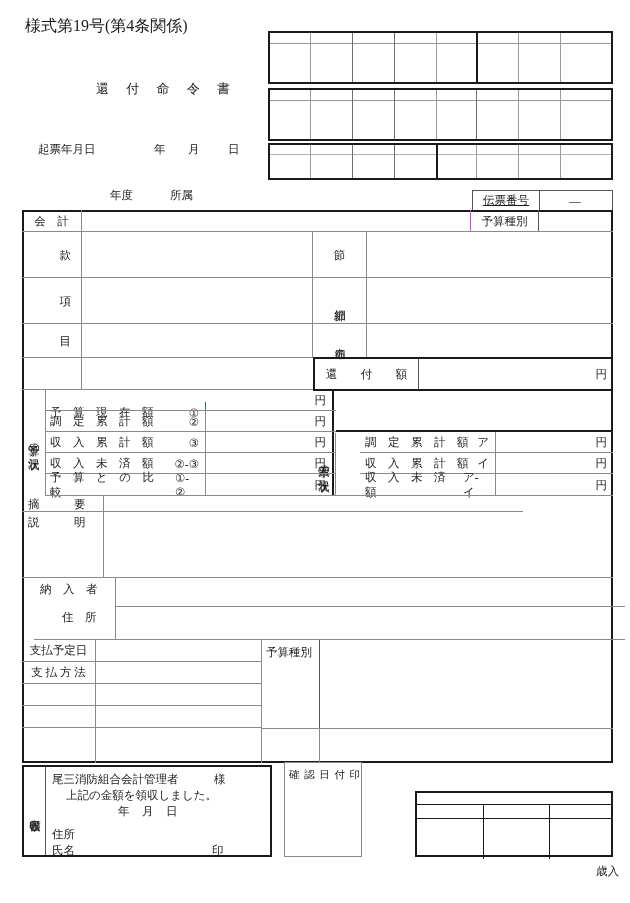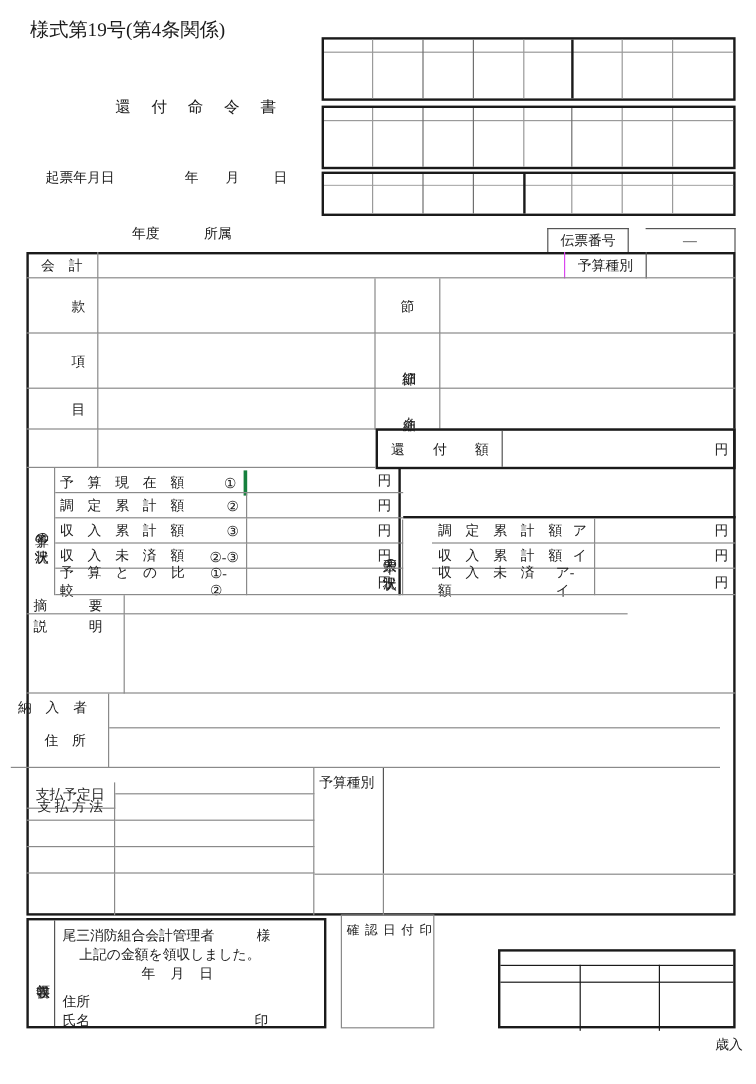--- a/index.html
+++ b/index.html
@@ -140,21 +140,21 @@
       <div class="abs" style="left:40px;  top:0; width:1px; height:100%; background:#9a9a9a;"></div>
       <div class="abs" style="left:82px;  top:0; width:1px; height:100%; background:#6f6f6f;"></div>
       <div class="abs" style="left:124px; top:0; width:1px; height:100%; background:#6f6f6f;"></div>
       <div class="abs" style="left:166px; top:0; width:2px; height:100%; background:#1a1a1a;"></div>
       <div class="abs" style="left:206px; top:0; width:1px; height:100%; background:#9a9a9a;"></div>
       <div class="abs" style="left:248px; top:0; width:1px; height:100%; background:#9a9a9a;"></div>
       <div class="abs" style="left:290px; top:0; width:1px; height:100%; background:#9a9a9a;"></div>
     </div>
   </div>
 
-  <div class="abs med" style="left:456px; top:190px; width:68px; height:20px; border-bottom:none;">
+  <div class="abs med" style="left:472px; top:190px; width:68px; height:20px; border-bottom:none;text-decoration:underline;">
     <div class="jl lab">伝票番号</div>
   </div>
   <div class="abs med" style="left:538px; top:190px; width:75px; height:20px; border-bottom:none; border-left:none;">
     <div class="center-box lab" style="width:100%;height:100%;">―</div>
   </div>
 
   <div class="abs thick" style="left:22px; top:210px; width:591px; height:553px;"></div>
 
   <div class="abs" style="left:22px; top:210px; width:591px; height:22px;">
     <div class="abs" style="left:0; top:0; width:60px; height:100%; border-right:1px solid #8a8a8a;">
@@ -208,21 +208,21 @@
     <div class="abs" style="left:60px; bottom:0; width:231px; height:1px; background:#8a8a8a;"></div>
   </div>
 
   <div class="abs" style="left:22px; top:390px; width:591px; height:106px;">
 
     <div class="abs" style="left:0; top:0; width:24px; height:100%; border-right:1px solid #8a8a8a;">
       <div class="vtext lab" style="width:100%;height:100%;">予算の状況</div>
     </div>
 
     <div class="abs" style="left:24px; top:0; width:567px; height:21px;">
-      <div class="abs spread lab" style="left:0; top:2px; width:160px; height:100%; border-right:3px solid #15803d; padding:0 6px 0 4px;align-items:center;">
+      <div class="abs spread lab" style="left:0; top:12px; width:160px; height:100%; border-right:1px solid #15803d; padding:0 6px 0 4px;align-items:center;">
         <span>予　算　現　在　額</span>
         <span>①</span>
       </div>
       <div class="abs right-box yen" style="left:160px; top:0; width:128px; height:100%; border-right:2px solid #1a1a1a;">
         <span>円</span>
       </div>
       <div class="abs" style="left:290px; top:0; width:277px; height:100%;"></div>
       <div class="abs" style="left:0; bottom:0; width:290px; height:1px; background:#8a8a8a;"></div>
     </div>
 
@@ -305,34 +305,34 @@
     <div class="abs" style="left:82px; top:0; width:509px; height:100%;"></div>
     <div class="abs" style="left:0; bottom:0; width:100%; height:1px; background:#8a8a8a;"></div>
   </div>
 
   <div class="abs" style="left:22px; top:512px; width:591px; height:66px;">
     <div class="abs lab" style="left:0; top:0; width:82px; height:100%; border-right:1px solid #8a8a8a; padding:3px 0 0 6px;">説　　　明</div>
     <div class="abs" style="left:82px; top:0; width:509px; height:100%;"></div>
     <div class="abs" style="left:0; bottom:0; width:100%; height:1px; background:#8a8a8a;"></div>
   </div>
 
-  <div class="abs" style="left:9px; top:578px; width:591px; height:62px;">
+  <div class="abs" style="left:34px; top:578px; width:591px; height:62px;">
     <div class="abs" style="left:0; top:0; width:82px; height:100%; border-right:1px solid #8a8a8a;">
       <div class="abs lab" style="left:6px; top:4px;">納　入　者</div>
       <div class="abs lab" style="left:28px; top:32px;">住　所</div>
     </div>
     <div class="abs" style="left:82px; top:0; width:509px; height:28px;"></div>
     <div class="abs" style="left:82px; top:28px; width:509px; height:1px; background:#8a8a8a;"></div>
     <div class="abs" style="left:82px; top:29px; width:509px; height:33px;"></div>
     <div class="abs" style="left:0; bottom:0; width:100%; height:1px; background:#8a8a8a;"></div>
   </div>
 
   <div class="abs" style="left:22px; top:640px; width:591px; height:123px;">
 
-    <div class="abs" style="left:0; top:0; width:74px; height:22px; border-right:1px solid #8a8a8a; border-bottom:1px solid #8a8a8a;margin-top:12px;">
+    <div class="abs" style="left:0; top:0; width:74px; height:22px; border-right:1px solid #8a8a8a; border-bottom:1px solid #8a8a8a;">
       <div class="jl lab">支払予定日</div>
     </div>
     <div class="abs" style="left:74px; top:0; width:166px; height:22px; border-right:1px solid #8a8a8a; border-bottom:1px solid #8a8a8a;"></div>
 
     <div class="abs" style="left:0; top:22px; width:74px; height:22px; border-right:1px solid #8a8a8a; border-bottom:1px solid #8a8a8a;">
       <div class="jl lab">支 払 方 法</div>
     </div>
     <div class="abs" style="left:74px; top:22px; width:166px; height:22px; border-right:1px solid #8a8a8a; border-bottom:1px solid #8a8a8a;"></div>
 
     <div class="abs" style="left:0; top:44px; width:74px; height:22px; border-right:1px solid #8a8a8a; border-bottom:1px solid #8a8a8a;"></div>

